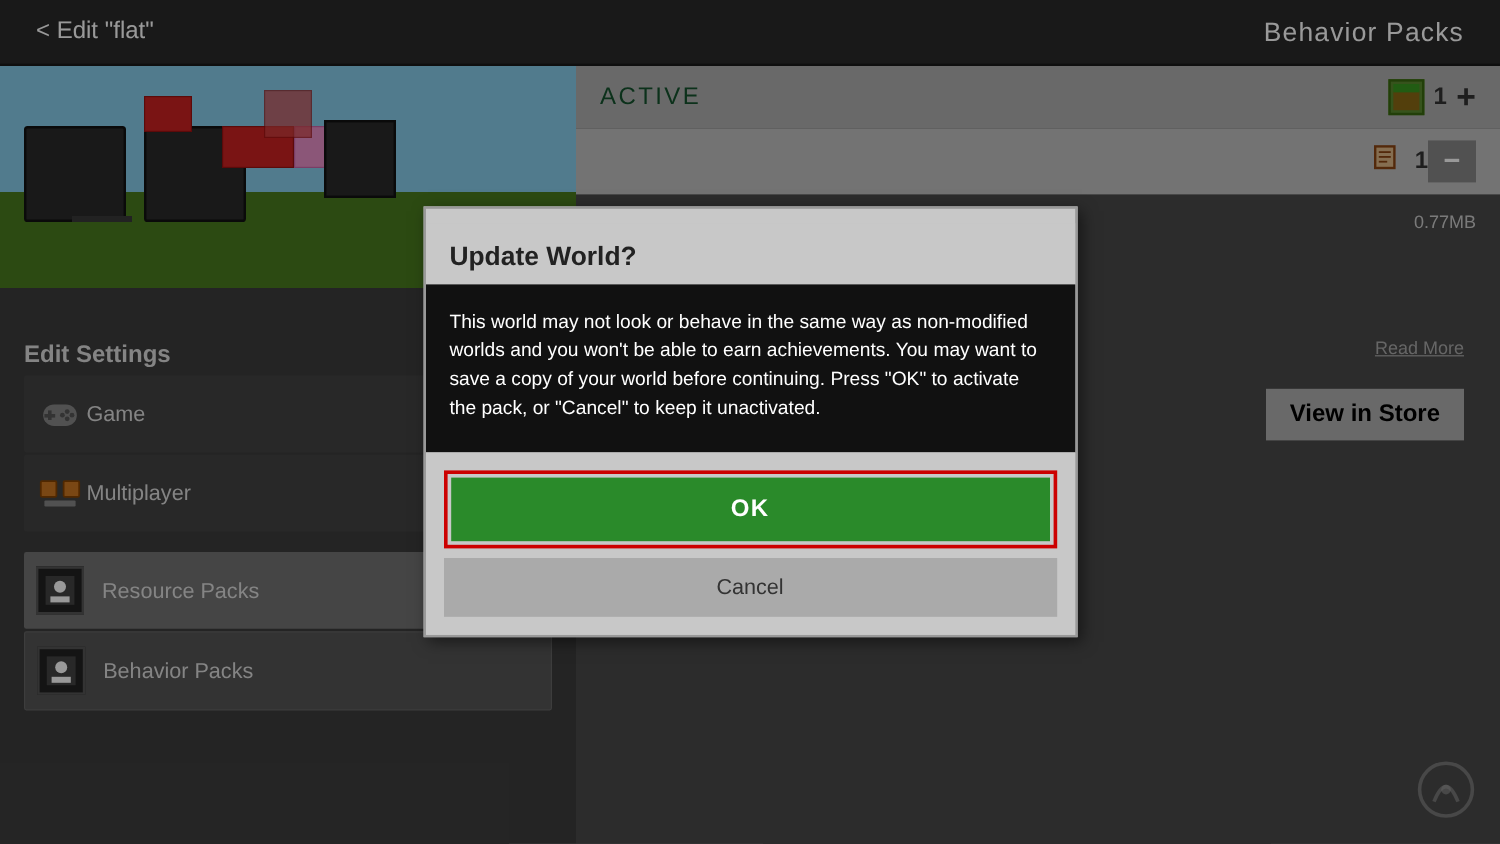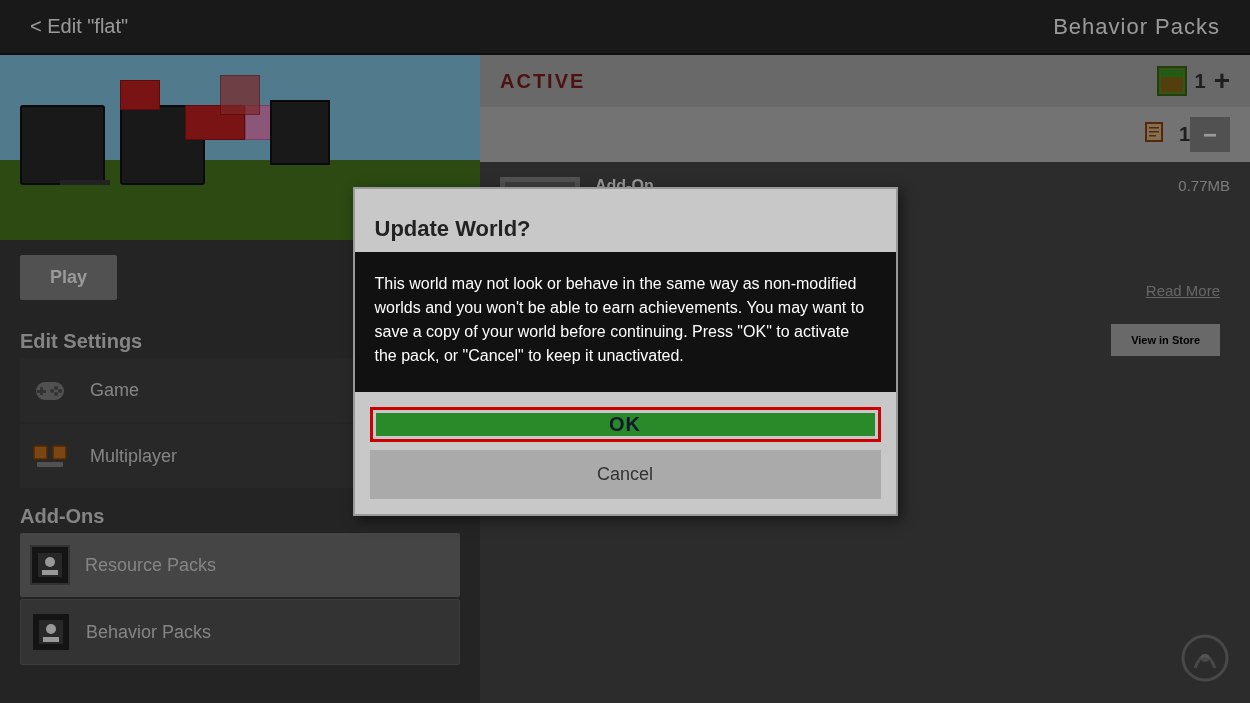--- a/index.html
+++ b/index.html
@@ -106,21 +106,21 @@
     .section-title {
       color: #ddd;
       font-size: 20px;
       font-weight: bold;
       margin-bottom: 5px;
     }
 
     .settings-item {
       display: flex;
       align-items: center;
-      gap: 20px;
+      gap: 2px;
       padding: 12px 10px;
       background-color: #444;
       margin-bottom: 2px;
       cursor: pointer;
       border-radius: 2px;
     }
 
     .settings-icon {
       width: 40px;
       height: 40px;
@@ -181,23 +181,23 @@
     .active-bar {
       background-color: #b0b0b0;
       padding: 10px 20px;
       display: flex;
       align-items: center;
       justify-content: space-between;
     }
 
     .active-label {
       font-size: 20px;
-      font-weight: bold;
+      font-weight: normal;
       letter-spacing: 2px;
-      color: #7f1d1d;
+      color: #14532d;
     }
 
     .active-count {
       display: flex;
       align-items: center;
       gap: 8px;
     }
 
     .pack-icon {
       width: 30px;
@@ -299,21 +299,21 @@
       display: block;
       text-align: left;
       padding-right: 10px;
       margin-top: 10px;
     }
 
     .view-store-btn {
       background-color: #b0b0b0;
       border: none;
       padding: 10px 20px;
-      font-size: 11px;
+      font-size: 20px;
       font-weight: bold;
       cursor: pointer;
       margin-top: 15px;
       align-self: flex-end;
       margin-right: 10px;
     }
 
     
     .watermark {
       position: absolute;
@@ -378,22 +378,23 @@
       background-color: #c8c8c8;
     }
 
     .btn-ok-wrapper {
       border: 3px solid #cc0000;
       padding: 3px;
     }
 
     .btn-ok {
       background-color: #2a8a2a;
-      color: #0f172a;
-      border: none;
+      color: #ffffff;
+      border: none;
+      padding: 15px;
       font-size: 20px;
       font-weight: bold;
       cursor: pointer;
       width: 100%;
       font-family: inherit;
       letter-spacing: 1px;
       text-align: center;
     }
 
     .btn-cancel {
@@ -431,21 +432,20 @@
       <div style="position:absolute;bottom:100px;left:185px;width:60px;height:35px;background:#cc2222;border:1px solid #991111;"></div>
       <div style="position:absolute;bottom:100px;left:245px;width:55px;height:35px;background:#e890c8;border:1px solid #cc66aa;"></div>
 
       <div style="position:absolute;bottom:75px;left:270px;width:60px;height:65px;background:#2a2a2a;border:2px solid #111;"></div>
       <div style="position:absolute;bottom:130px;left:120px;width:40px;height:30px;background:#cc2222;border:1px solid #991111;"></div>
       <div style="position:absolute;bottom:55px;left:60px;width:50px;height:5px;background:#3a3a3a;"></div>
       <div style="position:absolute;top:20px;left:220px;width:40px;height:40px;background:#cc4444;border:1px solid #991111;opacity:0.7;"></div>
     </div>
 
     <div class="world-controls">
-      <button class="btn-play">Play</button>
     </div>
 
     <div class="edit-settings">
       <div class="section-title">Edit Settings</div>
 
       <div class="settings-item">
         <div class="settings-icon">
 
           <svg width="36" height="36" viewBox="0 0 36 36">
             <rect x="4" y="10" width="28" height="18" rx="9" fill="#888"></rect>
@@ -469,21 +469,20 @@
             <rect x="21" y="8" width="13" height="13" rx="1" fill="#cc7722"></rect>
             <rect x="21" y="8" width="13" height="13" rx="1" fill="none" stroke="#884400" stroke-width="1.5"></rect>
             <rect x="5" y="24" width="26" height="5" rx="1" fill="#888"></rect>
           </svg>
         </div>
         <span class="settings-label">Multiplayer</span>
       </div>
     </div>
 
     <div class="add-ons-section">
-      <div class="section-title">Add-Ons</div>
 
       <div class="addons-item">
         <div class="addons-icon">
           <svg width="30" height="30" viewBox="0 0 30 30">
             <rect x="3" y="3" width="24" height="24" fill="#444"></rect>
             <circle cx="15" cy="12" r="5" fill="#fff"></circle>
             <rect x="7" y="20" width="16" height="5" fill="#fff"></rect>
           </svg>
         </div>
         <span class="settings-label">Resource Packs</span>

